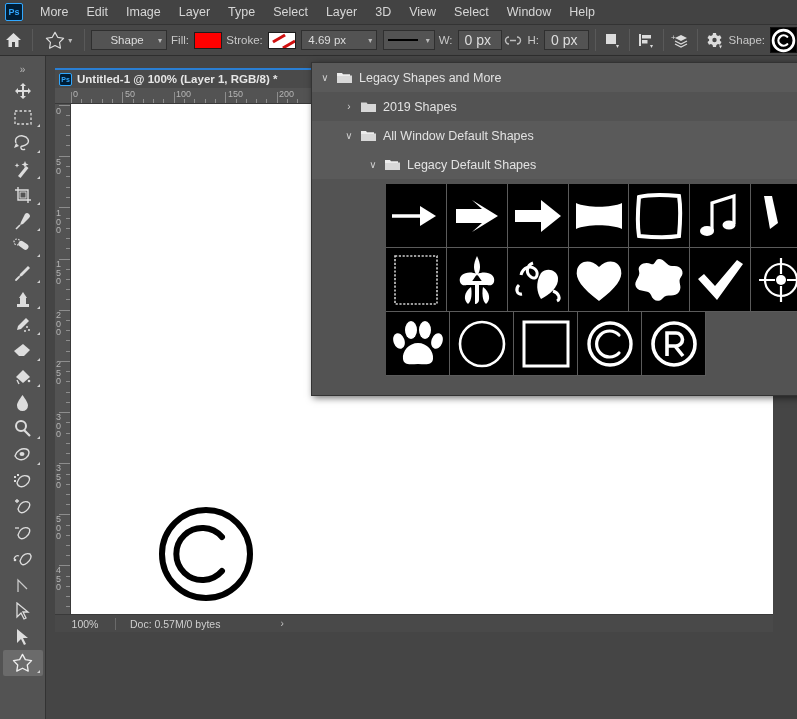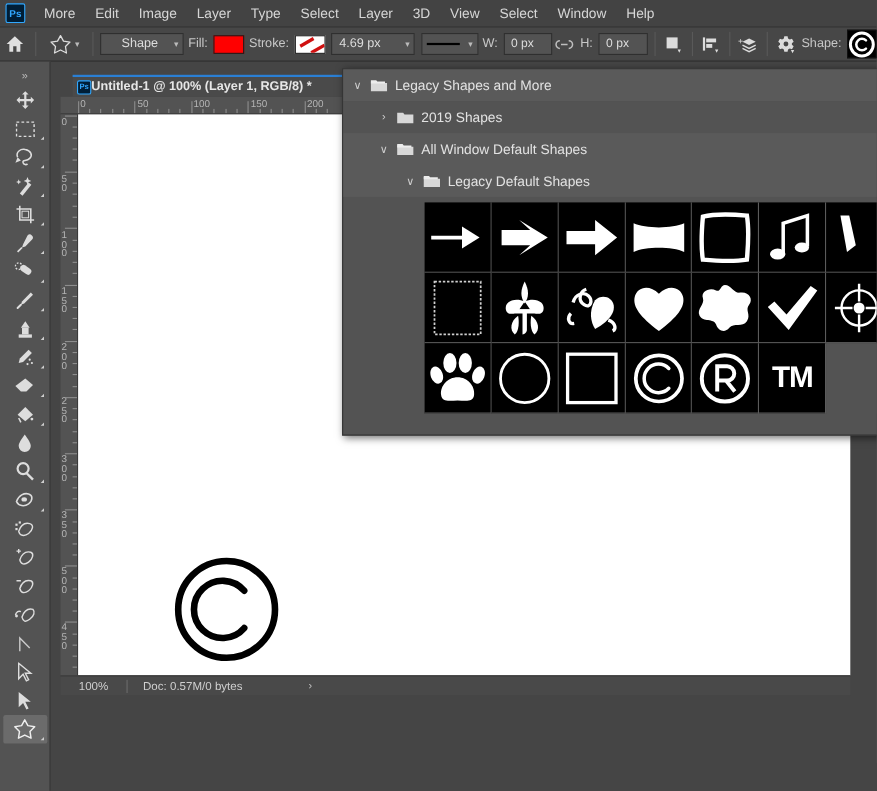--- a/index.html
+++ b/index.html
@@ -53,21 +53,21 @@
     content:""; position:absolute; background:#d01010;
     width:14px; height:3px; transform:rotate(-30deg);
   }
   .swatch-stroke::before { left:3px; top:4px; }
   .swatch-stroke::after { left:13px; top:10px; }
   .stroke-bar {
     width:30px; height:2px; background:#000; display:inline-block;
   }
   .ob-num {
     background:#535353; border:1px solid #2f2f2f; color:#ddd;
-    font-size:11px; height:20px; width:50px;
+    font-size:14px; height:20px; width:50px;
     display:flex; align-items:center; padding-left:6px;
   }
   .line-select {
     background:#535353; border:1px solid #2f2f2f; height:20px; width:58px;
     display:flex; align-items:center; justify-content:space-between; padding:0 4px;
   }
   .ob-icon { width:24px; height:24px; display:flex; align-items:center; justify-content:center; }
   .shape-preview {
     width:28px; height:26px; background:#000; border:1px solid #111;
     display:flex; align-items:center; justify-content:center;
@@ -88,23 +88,23 @@
   .tool .tri {
     position:absolute; right:3px; bottom:3px;
     width:0;height:0;border-left:3px solid transparent;border-top:3px solid transparent;
     border-right:3px solid #cfcfcf; border-bottom:0;
   }
   .tool svg { display:block; }
 
   
   .docwin { position:absolute; left:55px; top:68px; width:718px; height:564px; }
   .doctab {
-    position:absolute; left:11px; top:0; width:258px; height:20px;
+    position:absolute; left:0; top:0; width:258px; height:20px;
     background:#4a4a4a; border-top:2px solid #2a7fd4;
-    display:flex; align-items:center; padding-left:4px; 
+    display:flex; align-items:center; padding-left:4px; gap:5px;
   }
   .doctab-ico {
     width:13px;height:13px;background:#001e36;border:1px solid #31a8ff;
     border-radius:2px;color:#31a8ff;font-size:7px;font-weight:bold;
     display:flex;align-items:center;justify-content:center;
   }
   .doctab-title { color:#e6e6e6; font-size:11.5px; font-weight:bold; white-space:nowrap; }
 
   .ruler-h {
     position:absolute; left:0; top:20px; width:718px; height:16px;
@@ -709,22 +709,19 @@
               <circle cx="25" cy="25" r="21" fill="none" stroke="#fff" stroke-width="3.4"></circle>
               <path d="M34 16 A13 13 0 1 0 34 34" fill="none" stroke="#fff" stroke-width="3.2" stroke-linecap="round"></path>
             </svg>
         </div>
         <div class="cell">
           <svg width="50" height="50" viewBox="0 0 50 50">
               <circle cx="25" cy="25" r="21" fill="none" stroke="#fff" stroke-width="3.6"></circle>
               <path d="M18 37 V14 h9 a6.5 6.5 0 0 1 0 13 h-9 M26 27 L34 37" fill="none" stroke="#fff" stroke-width="3.6" stroke-linejoin="miter"></path>
             </svg>
         </div>
-        <div class="cell">
-          <span class="glyph tm">TM</span>
-        </div>
         <div class="cell" style="background:#535353;border-right:none;border-bottom:none"></div>
       </div>
 
     </div>
   </div>
 
 </div>
 
 </body></html>

